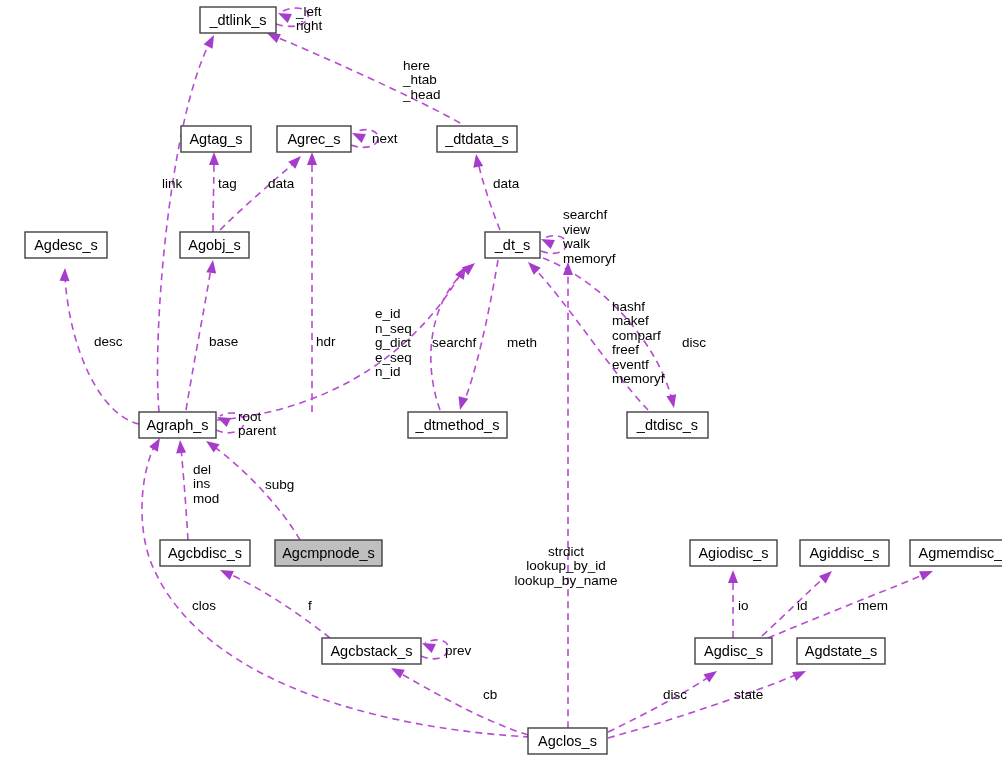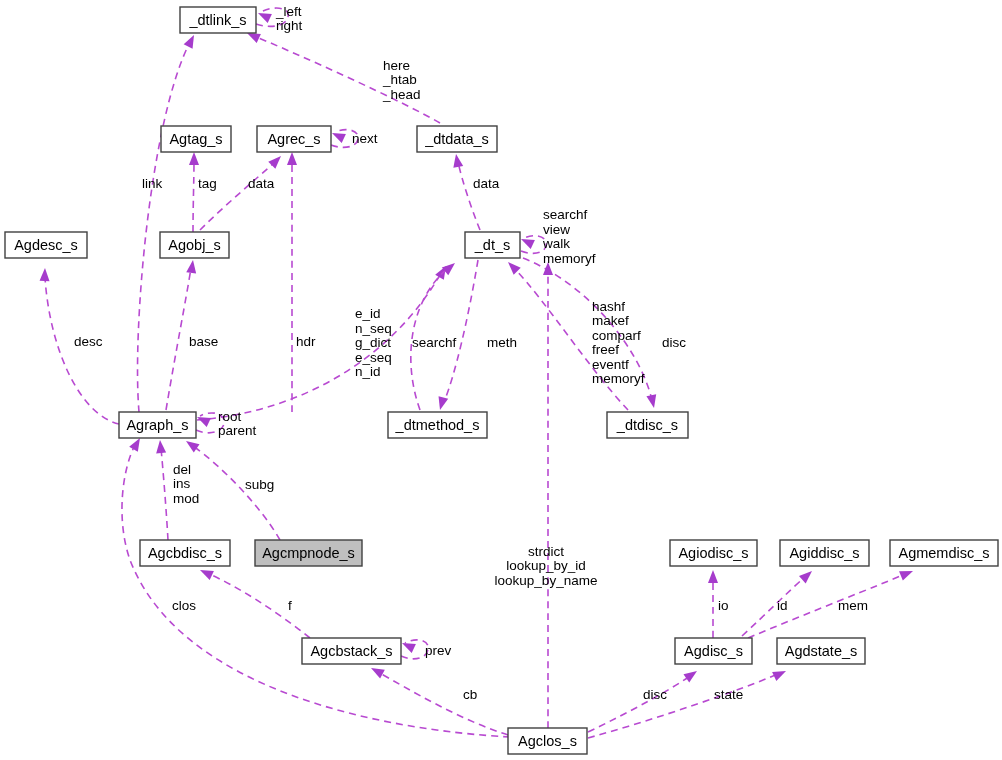--- a/index.html
+++ b/index.html
@@ -10,20 +10,21 @@
   body {
     width: 1002px;
     height: 760px;
     font-family: "Liberation Sans", sans-serif;
     overflow: hidden;
   }
   #diagram-root {
     position: relative;
     width: 882px;
     height: 760px;
+    margin-left: 20px;
   }
   svg#graph {
     display: block;
     width: 1002px;
     height: 760px;
   }
   .node-box {
     fill: #ffffff;
     stroke: #404040;
     stroke-width: 1.4;

